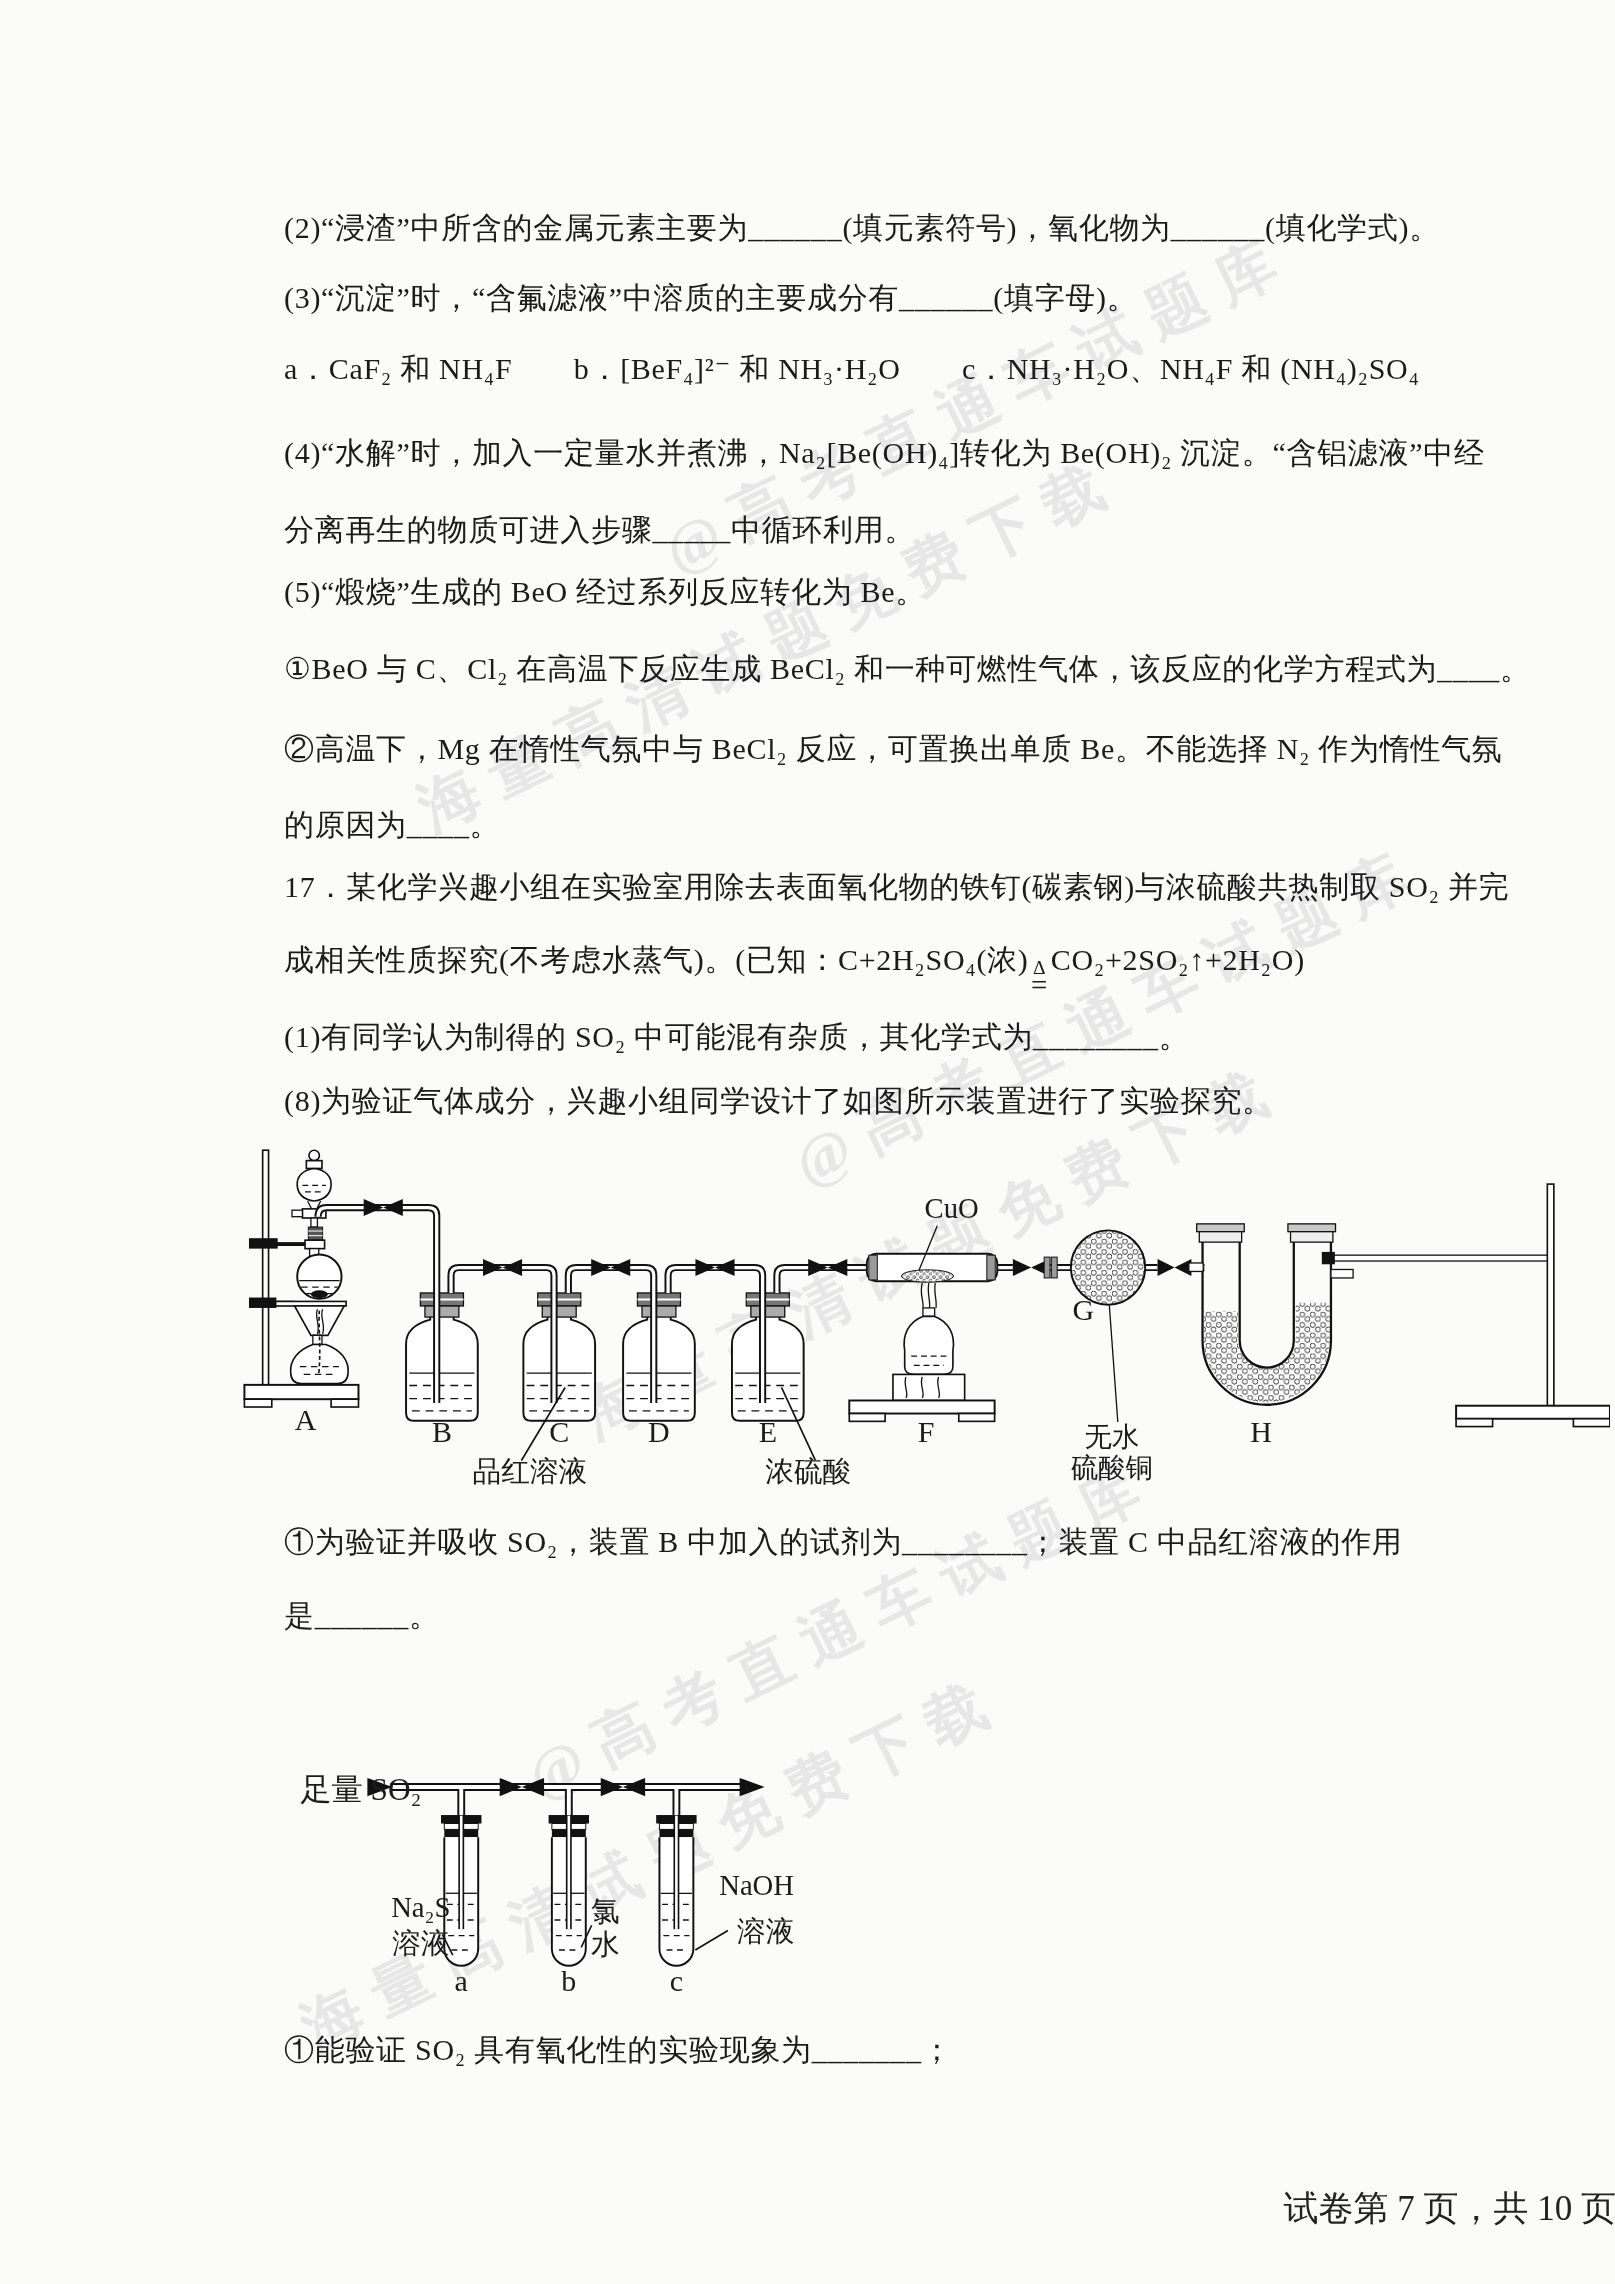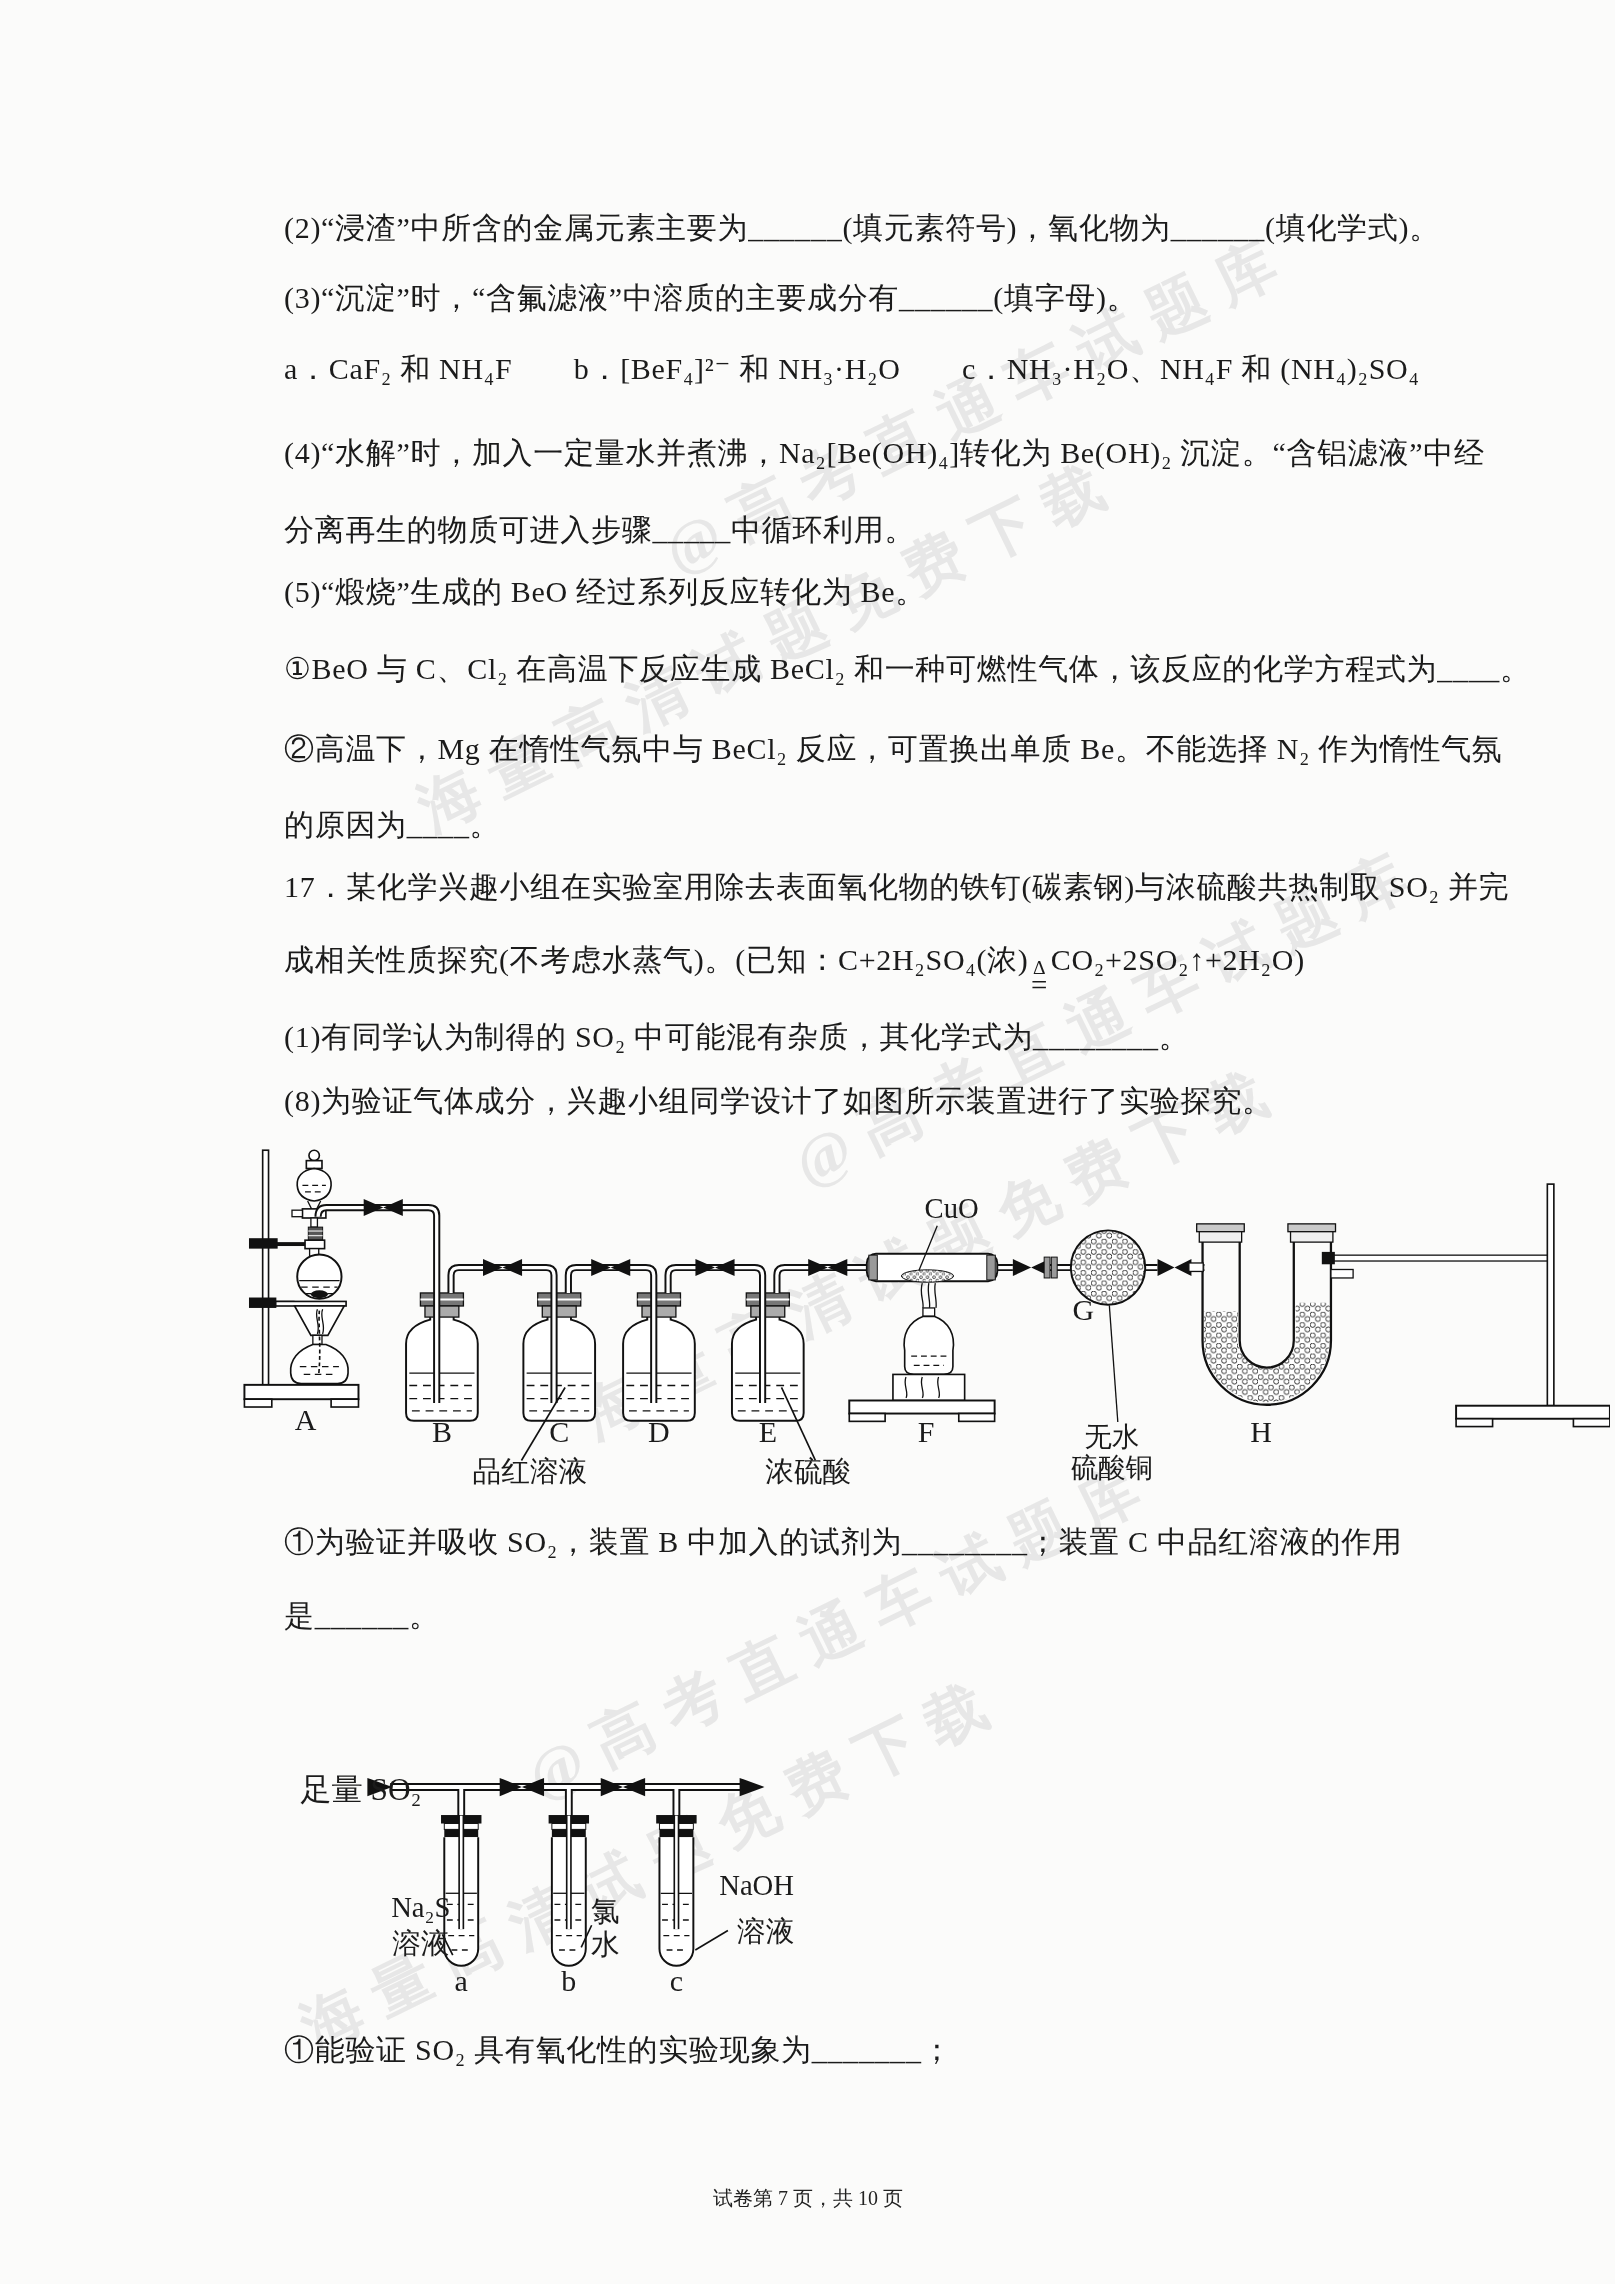--- a/index.html
+++ b/index.html
@@ -1,19 +1,19 @@
 <!DOCTYPE html>
 <html style="font-size:10.4px"><head>
 <meta charset="utf-8">
 <style>
   html,body{margin:0;padding:0;}
   body{width:1616px;height:2284px;background:#ffffff;font-family:"Liberation Serif","DejaVu Serif",serif;}
   .page{position:relative;width:1616px;height:2284px;background:#fbfbfa;overflow:hidden;color:#1b1b1b;}
   .tl{position:absolute;left:240px;font-size:30px;line-height:40px;white-space:nowrap;color:#1b1b1b;letter-spacing:0.7px;margin-left:44px;}
-  .footer{position:absolute;left:0;right:0;text-align:center;font-size:20px;color:#222;}
+  .footer{position:absolute;left:0;right:0;text-align:right;font-size:35px;color:#222;}
   .wm{position:absolute;white-space:nowrap;font-size:60px;font-weight:bold;letter-spacing:17px;color:#cdcdcd;opacity:.42;transform:translate(-50%,-50%) rotate(-26deg);}
   .cond{display:inline-flex;flex-direction:column;align-items:center;vertical-align:-3.9px;line-height:1;margin:0 2.6px;}
   .cond-top{font-size:19.6px;line-height:1;margin-bottom:-2.6px;}
   .cond-eq{font-size:29px;line-height:.75;}
   svg{position:absolute;font-family:"Liberation Serif","DejaVu Serif",serif;}
   svg text{fill:#1b1b1b;}
 </style>
 </head>
 <body>
 

